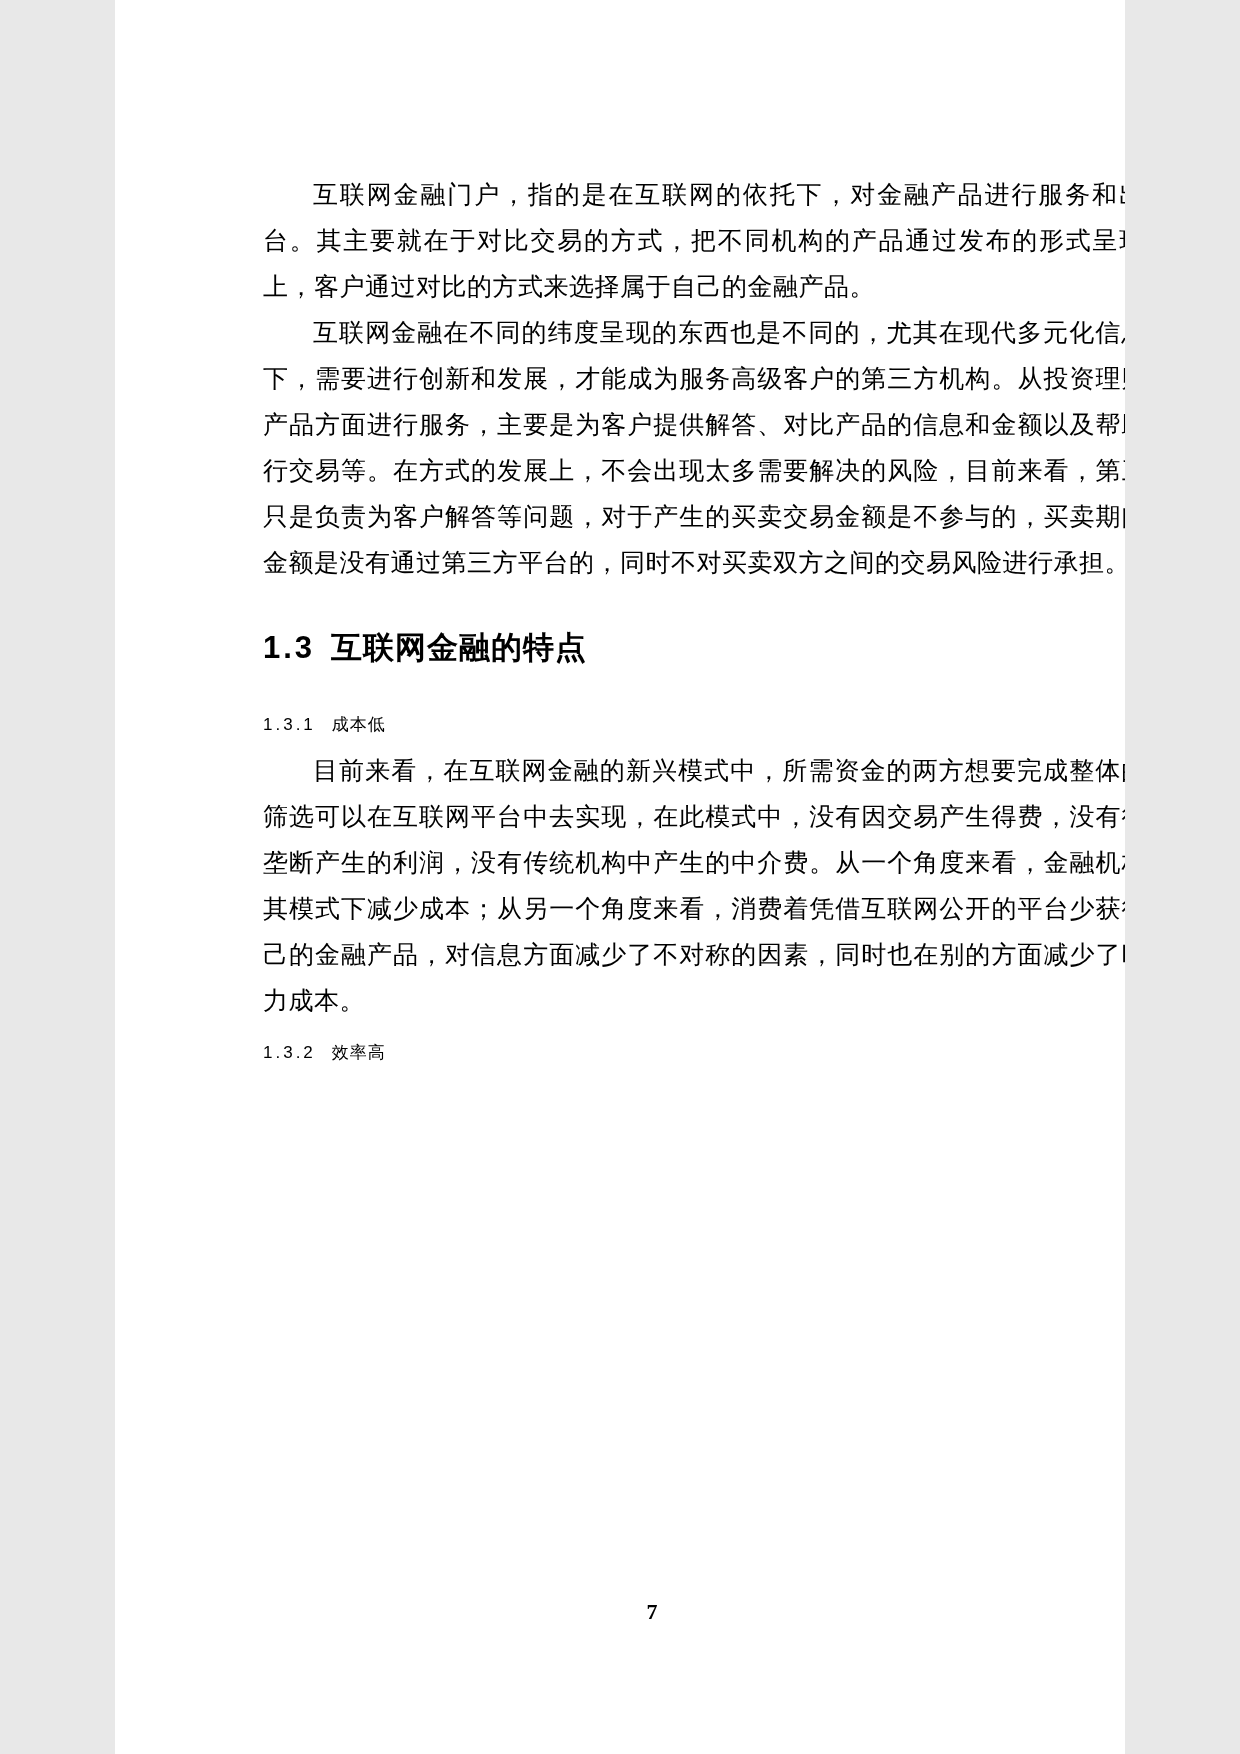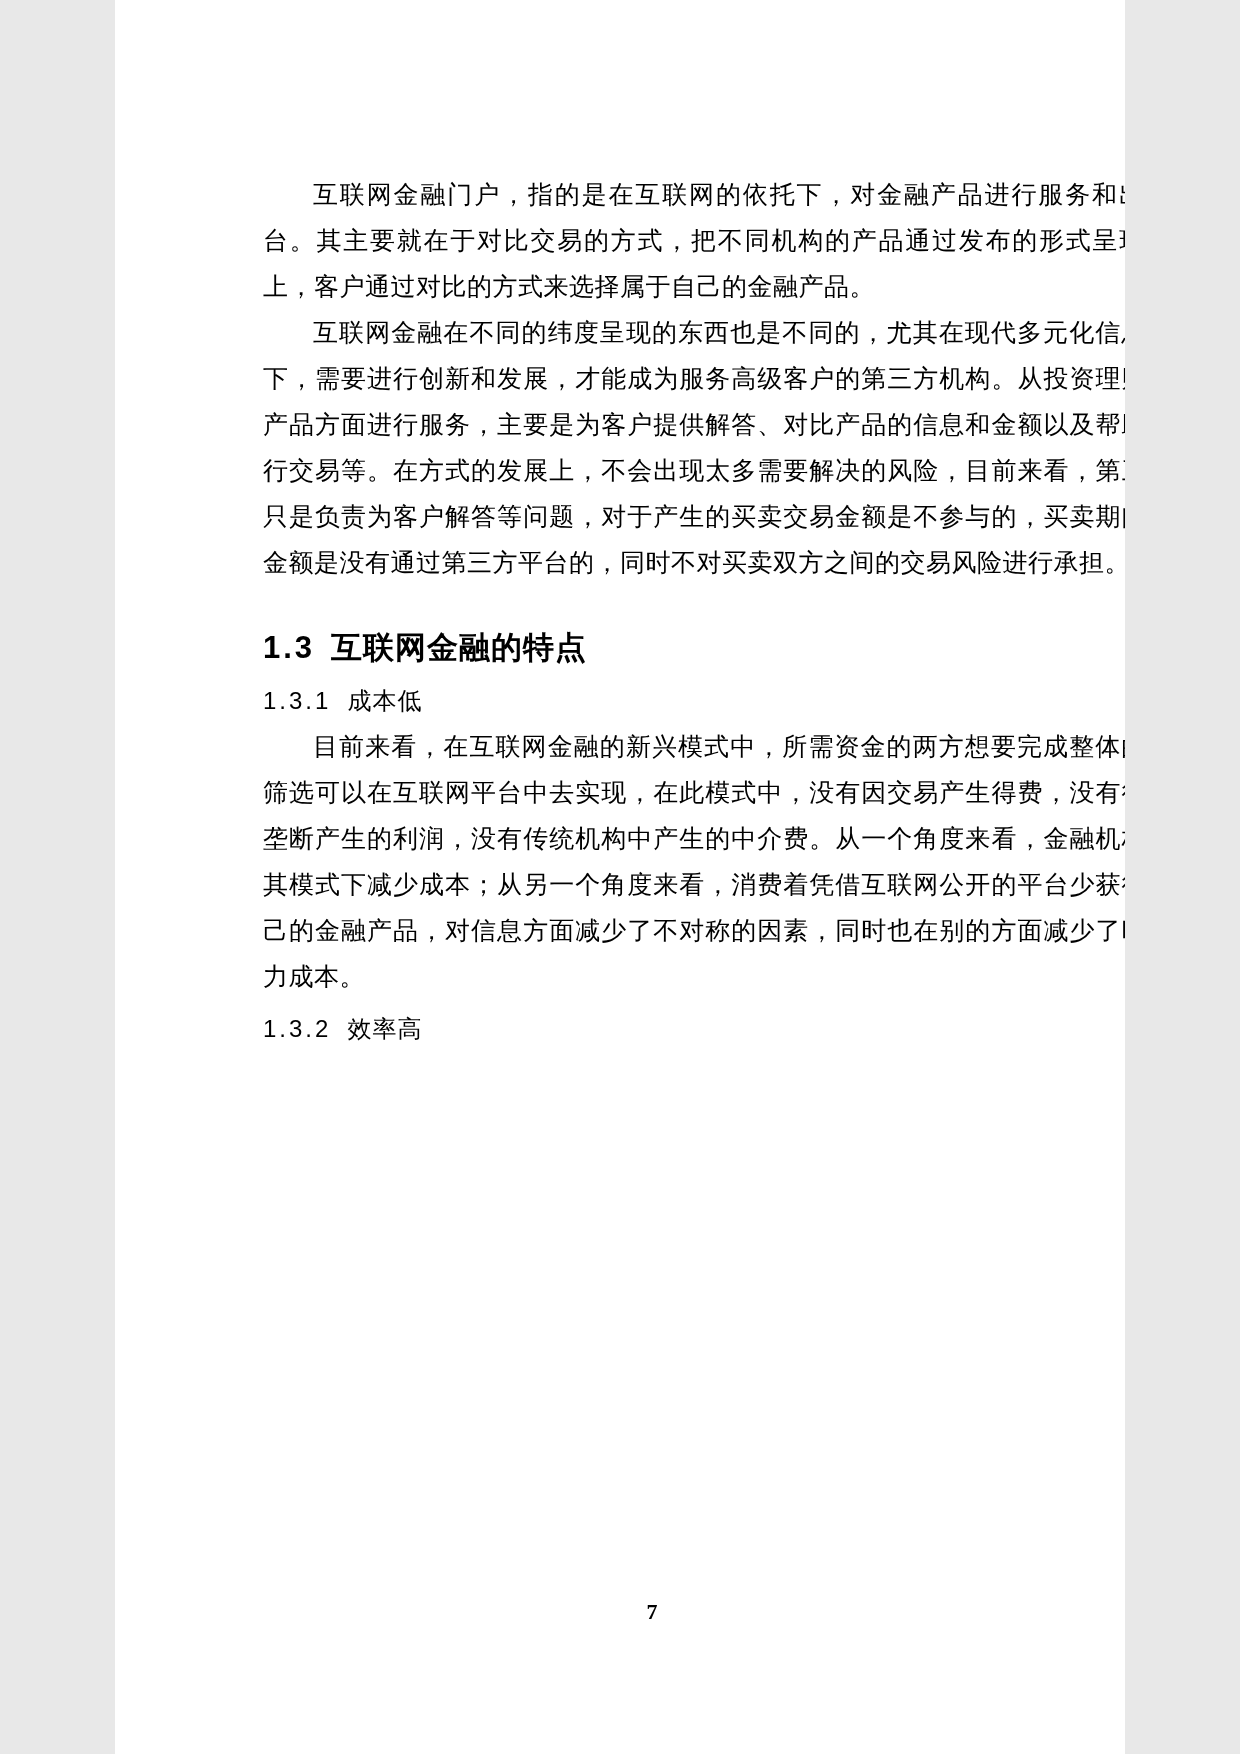--- a/index.html
+++ b/index.html
@@ -22,32 +22,32 @@
   p.body {
     margin: 0;
     font-size: 25px;
     line-height: 46px;
     text-align: justify;
     text-justify: inter-ideograph;
     letter-spacing: 0.5px;
   }
   p.indent { text-indent: 2em; }
   h2.h-section {
-    margin: 40px 0 8px 0;
+    margin: 40px 0 32px 0;
     font-family: "Liberation Sans", "DejaVu Sans", sans-serif;
     font-weight: bold;
     font-size: 31px;
     line-height: 44px;
     letter-spacing: 1px;
   }
   h3.h-sub {
     margin: 6px 0 0 0;
     font-family: "Liberation Sans", "DejaVu Sans", sans-serif;
     font-weight: normal;
-    font-size: 24px;
+    font-size: 17px;
     line-height: 46px;
     letter-spacing: 1px;
   }
   h3.gap-before { margin-top: 64px; }
   .h-num { letter-spacing: 3px; margin-right: 16px; }
   .footer {
     position: absolute;
     top: 1598px;
     left: 0;
     width: 100%;

